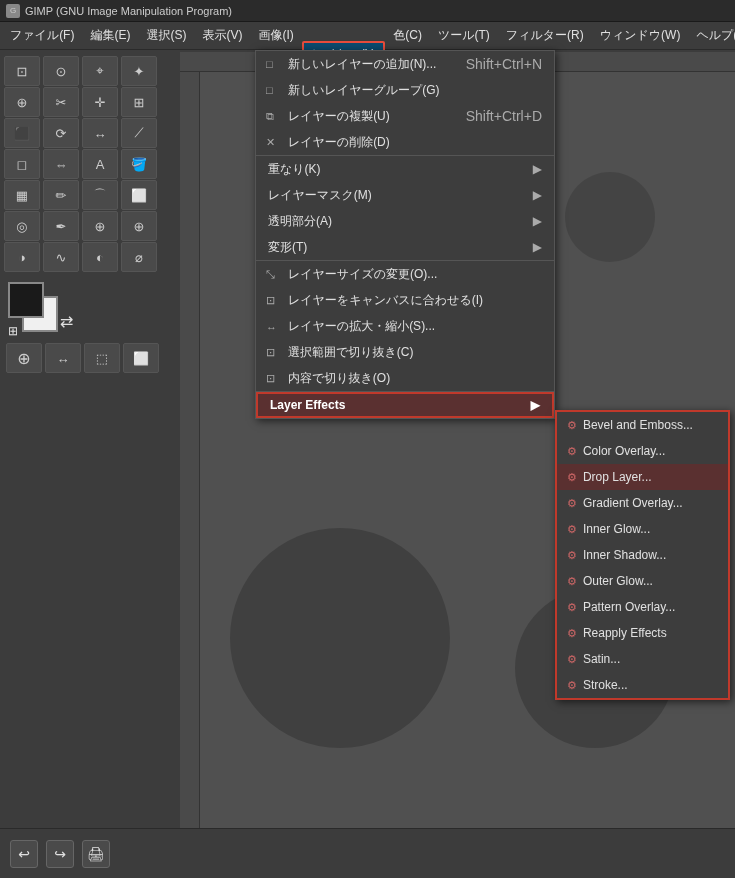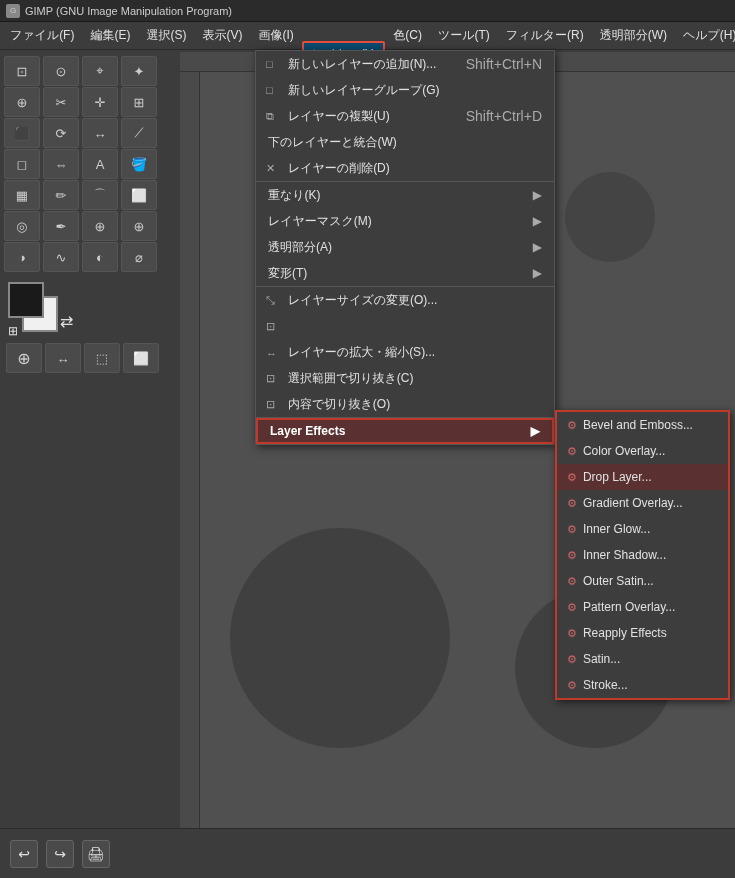--- a/index.html
+++ b/index.html
@@ -252,21 +252,21 @@
 <div id="menubar">
   <div class="menu-item">ファイル(F)</div>
   <div class="menu-item">編集(E)</div>
   <div class="menu-item">選択(S)</div>
   <div class="menu-item">表示(V)</div>
   <div class="menu-item">画像(I)</div>
   <div class="menu-item highlighted">レイヤー(L)</div>
   <div class="menu-item">色(C)</div>
   <div class="menu-item">ツール(T)</div>
   <div class="menu-item">フィルター(R)</div>
-  <div class="menu-item">透明部分(W)</div>
+  <div class="menu-item">ウィンドウ(W)</div>
   <div class="menu-item">ヘルプ(H)</div>
 </div>
 
 <div id="toolbox">
   <div class="tool-grid">
     <div class="tool-btn">⊡</div>
     <div class="tool-btn">⊙</div>
     <div class="tool-btn">⌖</div>
     <div class="tool-btn">✦</div>
     <div class="tool-btn">⊕</div>
@@ -330,23 +330,20 @@
   </div>
   <div class="dropdown-item has-icon">
     <span class="item-icon">□</span>
     <span>新しいレイヤーグループ(G)</span>
   </div>
   <div class="dropdown-item has-icon">
     <span class="item-icon">⧉</span>
     <span>レイヤーの複製(U)</span>
     <span class="shortcut">Shift+Ctrl+D</span>
   </div>
-  <div class="dropdown-item">
-    <span>下のレイヤーと統合(W)</span>
-  </div>
   <div class="dropdown-item has-icon">
     <span class="item-icon">✕</span>
     <span>レイヤーの削除(D)</span>
   </div>
 
   <div class="dropdown-item separator"></div>
 
   <div class="dropdown-item">
     <span>重なり(K)</span>
     <span class="arrow">▶</span>
@@ -365,20 +362,21 @@
   </div>
 
   <div class="dropdown-item separator"></div>
 
   <div class="dropdown-item has-icon">
     <span class="item-icon">⤡</span>
     <span>レイヤーサイズの変更(O)...</span>
   </div>
   <div class="dropdown-item has-icon">
     <span class="item-icon">⊡</span>
+    <span>レイヤーをキャンバスに合わせる(I)</span>
   </div>
   <div class="dropdown-item has-icon">
     <span class="item-icon">↔</span>
     <span>レイヤーの拡大・縮小(S)...</span>
   </div>
   <div class="dropdown-item has-icon">
     <span class="item-icon">⊡</span>
     <span>選択範囲で切り抜き(C)</span>
   </div>
   <div class="dropdown-item has-icon">
@@ -414,21 +412,21 @@
   <div class="submenu-item">
     <span class="fx-icon">⚙</span>
     <span>Inner Glow...</span>
   </div>
   <div class="submenu-item">
     <span class="fx-icon">⚙</span>
     <span>Inner Shadow...</span>
   </div>
   <div class="submenu-item">
     <span class="fx-icon">⚙</span>
-    <span>Outer Satin...</span>
+    <span>Outer Glow...</span>
   </div>
   <div class="submenu-item">
     <span class="fx-icon">⚙</span>
     <span>Pattern Overlay...</span>
   </div>
   <div class="submenu-item">
     <span class="fx-icon">⚙</span>
     <span>Reapply Effects</span>
   </div>
   <div class="submenu-item">

